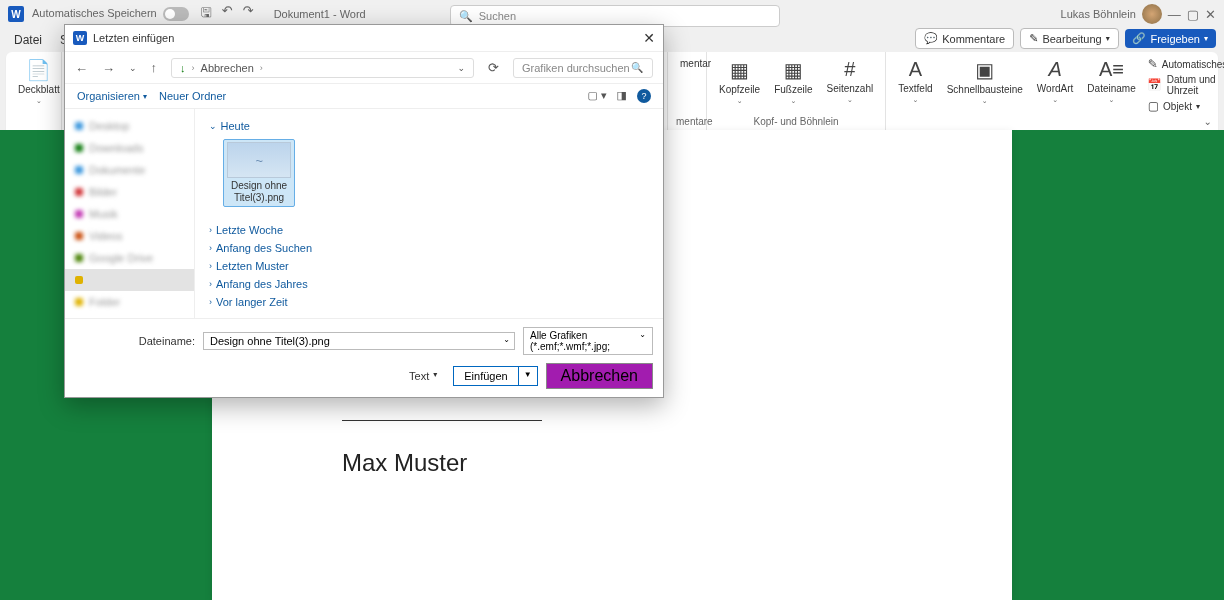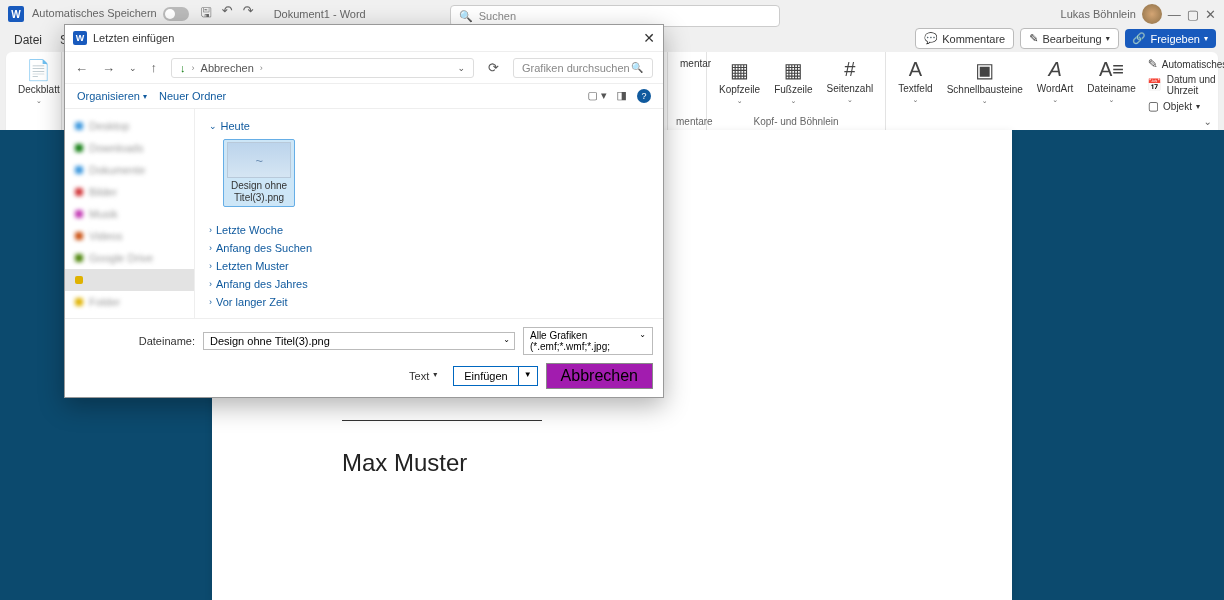--- a/index.html
+++ b/index.html
@@ -31,21 +31,21 @@
   .ribbon-group .items { display: flex; gap: 6px; }
   .ribbon-group .label { text-align: center; font-size: 10px; color: #666; }
   .ribbon-item { display: flex; flex-direction: column; align-items: center; gap: 2px; padding: 2px 4px; font-size: 10px; color: #333; }
   .ribbon-item .icon { font-size: 20px; color: #444; }
   .ribbon-item .caret { font-size: 7px; color: #666; }
   .ribbon-subitem { display: flex; align-items: center; gap: 4px; font-size: 10px; color: #333; padding: 1px 2px; }
   .ribbon-subitem .small-icon { font-size: 12px; color: #444; }
   .ribbon-collapse { position: absolute; right: 6px; bottom: 4px; font-size: 10px; color: #666; }
 
   
-  .doc-area { position: absolute; top: 130px; left: 0; right: 0; bottom: 0; background: #0c4a6e; display: flex; justify-content: center; }
+  .doc-area { position: absolute; top: 130px; left: 0; right: 0; bottom: 0; background: #15803d; display: flex; justify-content: center; }
   .page { width: 800px; background: white; margin-top: 0; padding: 40px 130px; box-shadow: 0 2px 8px rgba(0,0,0,0.1); height: 100%; }
   .page .sig-line { border-bottom: 1.5px solid #333; width: 200px; margin-top: 250px; margin-bottom: 28px; }
   .page .name { font-size: 24px; color: #222; }
 
   
   .dialog { position: absolute; top: 24px; left: 64px; width: 600px; height: 374px; background: white; border: 1px solid #999; box-shadow: 0 8px 24px rgba(0,0,0,0.3); z-index: 1000; display: flex; flex-direction: column; }
   .dlg-title { height: 26px; display: flex; align-items: center; padding: 0 8px; font-size: 11px; color: #333; }
   .dlg-title .word-icon { width: 14px; height: 14px; background: #185abd; color: white; display: flex; align-items: center; justify-content: center; font-weight: bold; font-size: 9px; border-radius: 2px; margin-right: 6px; }
   .dlg-title .close { margin-left: auto; font-size: 14px; color: #333; cursor: pointer; }
   .dlg-nav { height: 32px; display: flex; align-items: center; padding: 0 10px; gap: 14px; font-size: 12px; color: #555; border-top: 1px solid #eee; }

